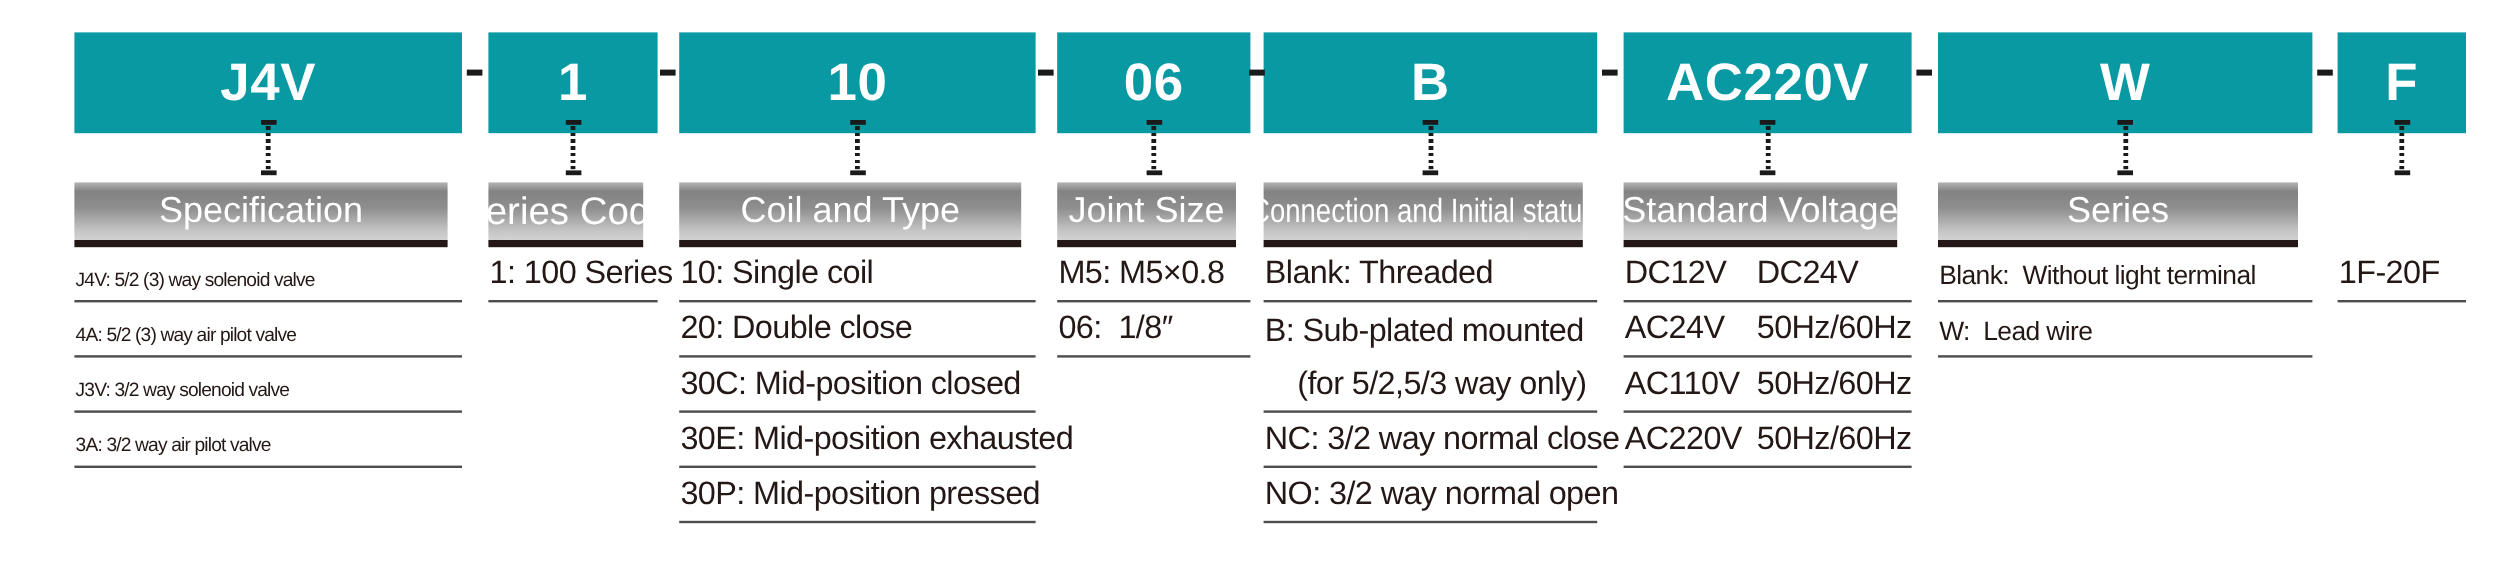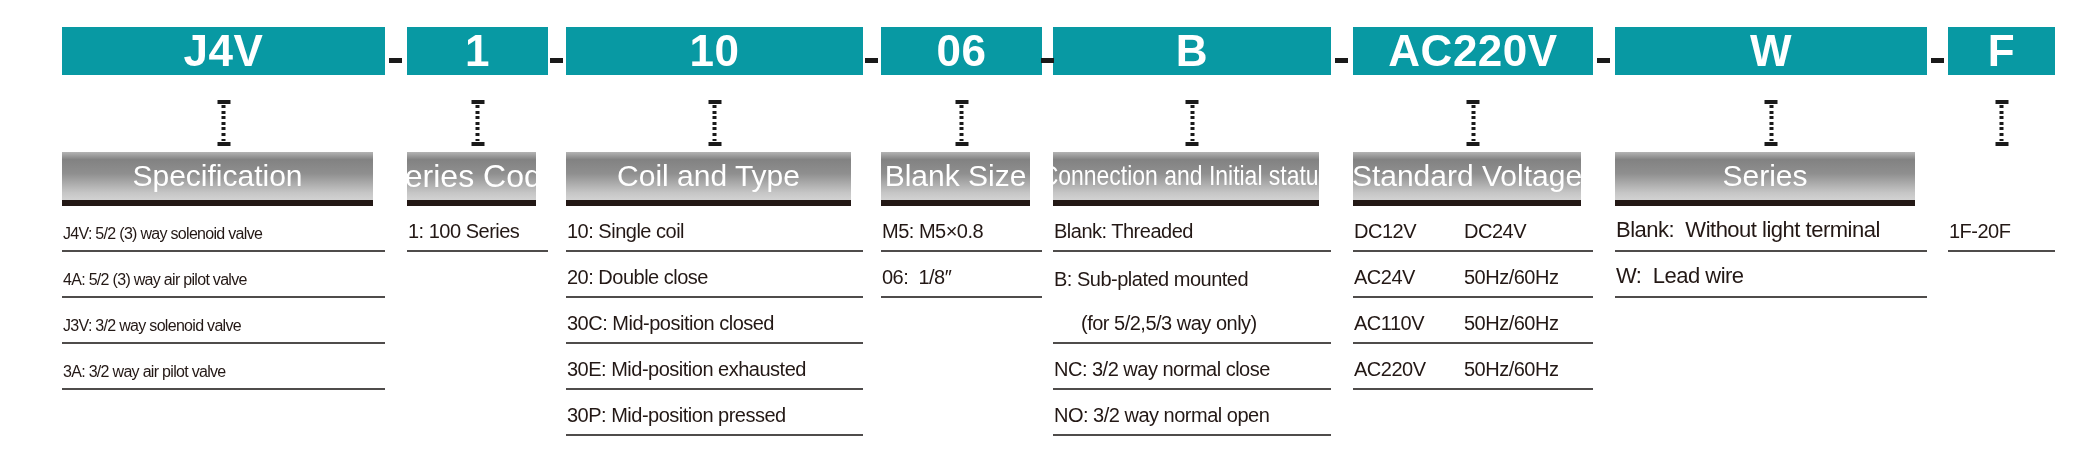--- a/index.html
+++ b/index.html
@@ -14,21 +14,21 @@
   #col1 { left: 62px;   width: 323px; }
   #col2 { left: 407px;  width: 141px; }
   #col3 { left: 566px;  width: 297px; }
   #col4 { left: 881px;  width: 161px; }
   #col5 { left: 1053px; width: 278px; }
   #col6 { left: 1353px; width: 240px; }
   #col7 { left: 1615px; width: 312px; }
   #col8 { left: 1948px; width: 107px; }
 
   .codebox {
-    position: absolute; top: 27px; left: 0; right: 0; height: 48px;
+    position: absolute; top: 27px; left: 0; right: 0; height: 84px;
     background: #0899a3; color: #ffffff;
     display: flex; align-items: center; justify-content: center;
     font-size: 44px; font-weight: bold; letter-spacing: 0.5px;
   }
 
   .dash {
     position: absolute; top: 58px; width: 13px; height: 5px;
     background: #1a1a1a;
   }
 
@@ -53,21 +53,21 @@
   }
   .header span { display: block; }
   #col2 .header { font-size: 32px; }
   #col5 .header span { transform: scaleX(0.82); transform-origin: 50% 50%; font-size: 28px; }
 
   .list { position: absolute; top: 206px; left: 0; right: 0; }
   .row {
     height: 46px; box-sizing: border-box;
     display: flex; align-items: flex-end;
     padding: 0 0 7px 1px;
-    font-size: 20px; letter-spacing: -0.5px; color: #231815;
+    font-size: 27px; letter-spacing: -0.5px; color: #231815;
     white-space: pre;
   }
   .row.u { border-bottom: 2px solid #4f4c4b; }
   .row.indent { padding-left: 28px; }
   #col1 .row { font-size: 16px; letter-spacing: -0.7px; text-align: right; }
   #col7 .row { font-size: 22px; letter-spacing: -0.5px; }
   .vc1 { display: inline-block; width: 110px; }
 </style>
 </head>
 <body>
@@ -135,21 +135,21 @@
   <div class="col" id="col4">
     <div class="codebox">
       <span>06</span>
     </div>
     <div class="connector">
       <div class="cap"></div>
       <div class="stem"></div>
       <div class="cap"></div>
     </div>
     <div class="header">
-      <span>Blank Size</span>
+      <span>Joint Size</span>
     </div>
     <div class="list">
       <div class="row u"><span>M5: M5×0.8</span></div>
       <div class="row u"><span>06:  1/8″</span></div>
     </div>
   </div>
 
   <div class="col" id="col5">
     <div class="codebox">
       <span>B</span>

